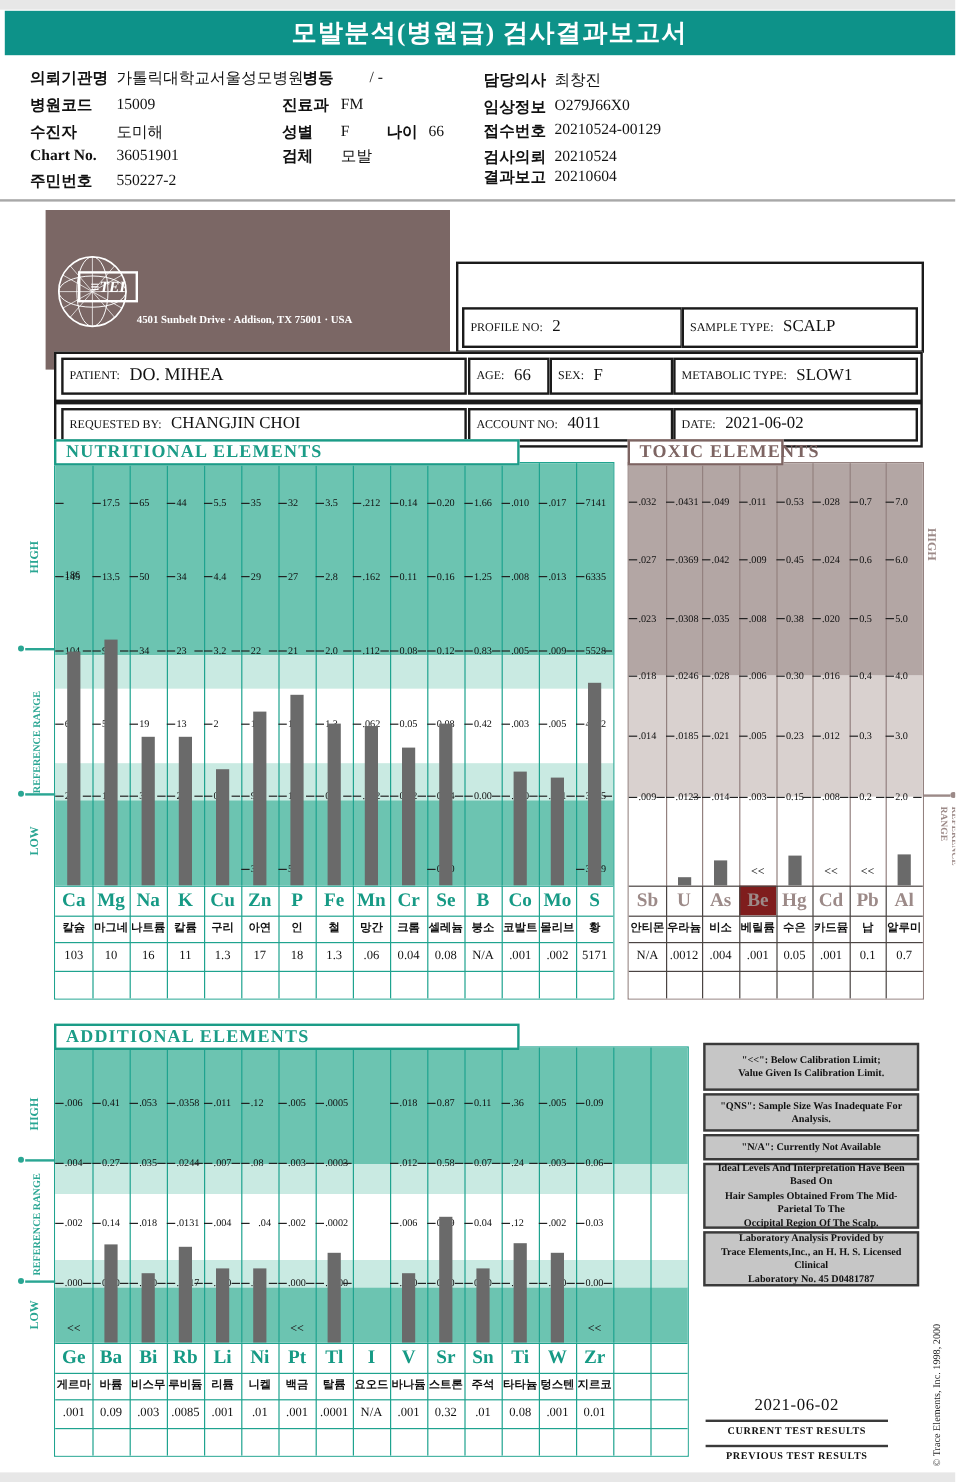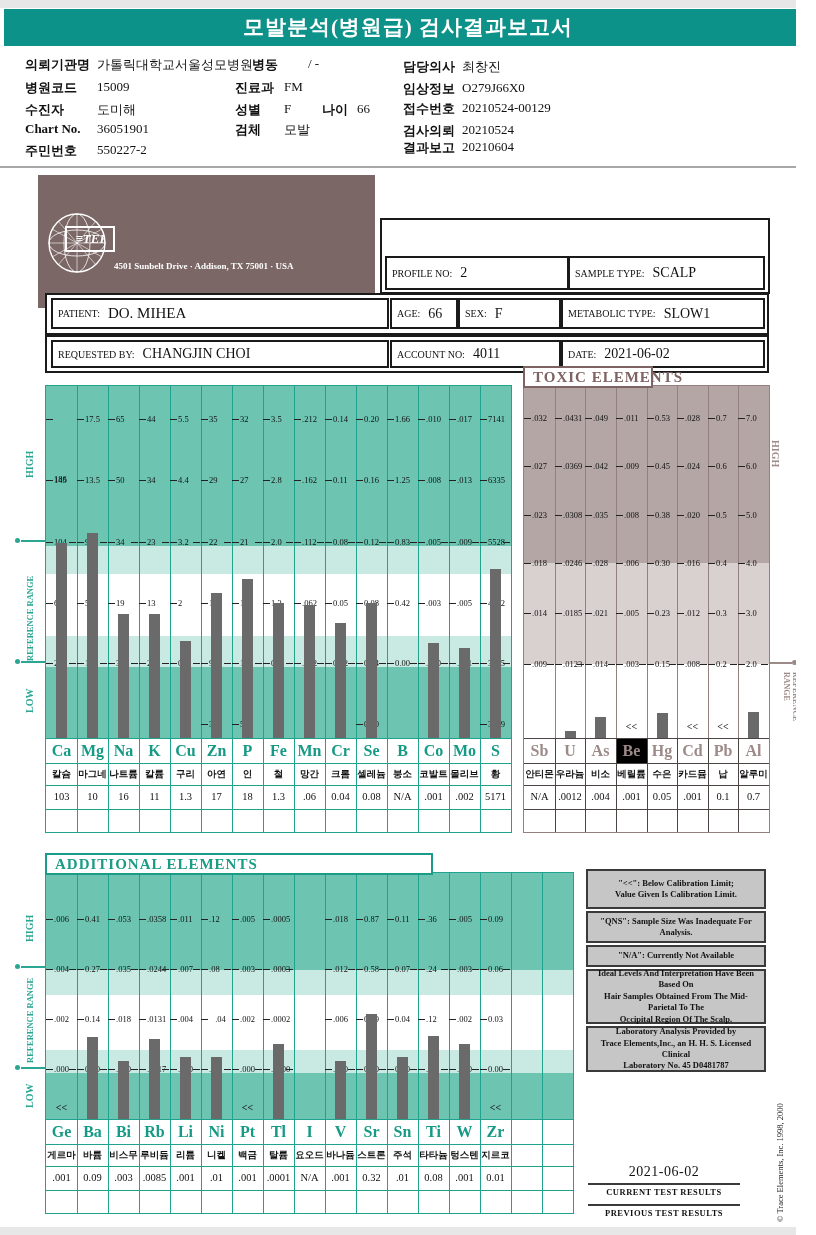--- a/index.html
+++ b/index.html
@@ -133,20 +133,21 @@
   </div>
   <div class="bbox" style="left:390px;top:340px;width:167px;height:24px;">
     <span class="l">ACCOUNT NO:</span>
     <span class="v">4011</span>
   </div>
   <div class="bbox" style="left:561px;top:340px;width:200px;height:24px;">
     <span class="l">DATE:</span>
     <span class="v">2021-06-02</span>
   </div>
 
+  <div class="chart-title" style="left:45px;top:366px;width:376px;">NUTRITIONAL ELEMENTS</div>
   <div class="chart-title toxic" style="left:523px;top:366px;width:118px;">TOXIC  ELEMENTS</div>
   <div class="chart-title" style="left:45px;top:853px;width:376px;">ADDITIONAL ELEMENTS</div>
 
   <div id="chart-nutritional" class="chart" style="left: 45px; top: 385px; border: 1px solid rgb(31, 163, 143); width: 465px; height: 446px;">
       <div style="position: absolute; left: 0px; top: 0px; width: 465px; height: 160px; background: rgb(108, 196, 177);"></div>
       <div style="position: absolute; left: 0px; top: 160px; width: 465px; height: 28px; background: rgb(201, 234, 226);"></div>
       <div style="position: absolute; left: 0px; top: 188px; width: 465px; height: 62px; background: rgb(255, 255, 255);"></div>
       <div style="position: absolute; left: 0px; top: 250px; width: 465px; height: 31px; background: rgb(201, 234, 226);"></div>
       <div style="position: absolute; left: 0px; top: 281px; width: 465px; height: 71px; background: rgb(108, 196, 177);"></div>
       <div style="position: absolute; left: 0px; top: 33px; width: 7px; height: 1px; background: rgb(34, 34, 34);"></div>
@@ -513,21 +514,21 @@
       <div style="position: absolute; left: 92px; top: 129px; width: 7px; height: 1px; background: rgb(34, 34, 34);"></div>
       <div style="position: absolute; left: 100px; top: 124px; width: 23px; font-size: 8.5px; color: rgb(17, 17, 17);">.008</div>
       <div style="position: absolute; left: 92px; top: 177px; width: 7px; height: 1px; background: rgb(34, 34, 34);"></div>
       <div style="position: absolute; left: 100px; top: 172px; width: 23px; font-size: 8.5px; color: rgb(17, 17, 17);">.006</div>
       <div style="position: absolute; left: 92px; top: 227px; width: 7px; height: 1px; background: rgb(34, 34, 34);"></div>
       <div style="position: absolute; left: 100px; top: 222px; width: 23px; font-size: 8.5px; color: rgb(17, 17, 17);">.005</div>
       <div style="position: absolute; left: 92px; top: 278px; width: 7px; height: 1px; background: rgb(34, 34, 34);"></div>
       <div style="position: absolute; left: 100px; top: 273px; width: 23px; font-size: 8.5px; color: rgb(17, 17, 17);">.003</div>
       <div style="position: absolute; left: 115px; top: 278px; width: 7px; height: 1px; background: rgb(34, 34, 34);"></div>
       <div style="position: absolute; left: 92px; top: 335px; width: 31px; text-align: center; font-size: 10px; font-weight: bold; color: rgb(51, 51, 51);">&lt;&lt;</div>
-      <div style="position: absolute; left: 92px; top: 352px; width: 31px; height: 25px; line-height: 25px; text-align: center; font-size: 16px; font-weight: bold; color: rgb(156, 138, 136); background: #000000;">Be</div>
+      <div style="position: absolute; left: 92px; top: 352px; width: 31px; height: 25px; line-height: 25px; text-align: center; font-size: 16px; font-weight: bold; color: rgb(156, 138, 136); background: #7f1d1d;">Be</div>
       <div style="position: absolute; left: 92px; top: 377px; width: 31px; height: 22px; line-height: 22px; text-align: center; font-size: 9.5px; font-weight: bold; color: rgb(17, 17, 17); background: rgb(255, 255, 255);">베릴륨</div>
       <div style="position: absolute; left: 92px; top: 399px; width: 31px; height: 24px; line-height: 24px; text-align: center; font-size: 10.5px; color: rgb(17, 17, 17); background: rgb(255, 255, 255);">.001</div>
       <div style="position: absolute; left: 92px; top: 423px; width: 31px; height: 23px; background: rgb(255, 255, 255);"></div>
       <div style="position: absolute; left: 92px; top: 352px; width: 1px; height: 94px; background: rgb(74, 68, 66); z-index: 2;"></div>
       <div style="position: absolute; left: 123px; top: 0px; width: 1px; height: 352px; background: rgb(147, 129, 127);"></div>
       <div style="position: absolute; left: 123px; top: 32px; width: 7px; height: 1px; background: rgb(34, 34, 34);"></div>
       <div style="position: absolute; left: 131px; top: 27px; width: 22px; font-size: 8.5px; color: rgb(17, 17, 17);">0.53</div>
       <div style="position: absolute; left: 123px; top: 80px; width: 7px; height: 1px; background: rgb(34, 34, 34);"></div>
       <div style="position: absolute; left: 131px; top: 75px; width: 22px; font-size: 8.5px; color: rgb(17, 17, 17);">0.45</div>
       <div style="position: absolute; left: 123px; top: 129px; width: 7px; height: 1px; background: rgb(34, 34, 34);"></div>

